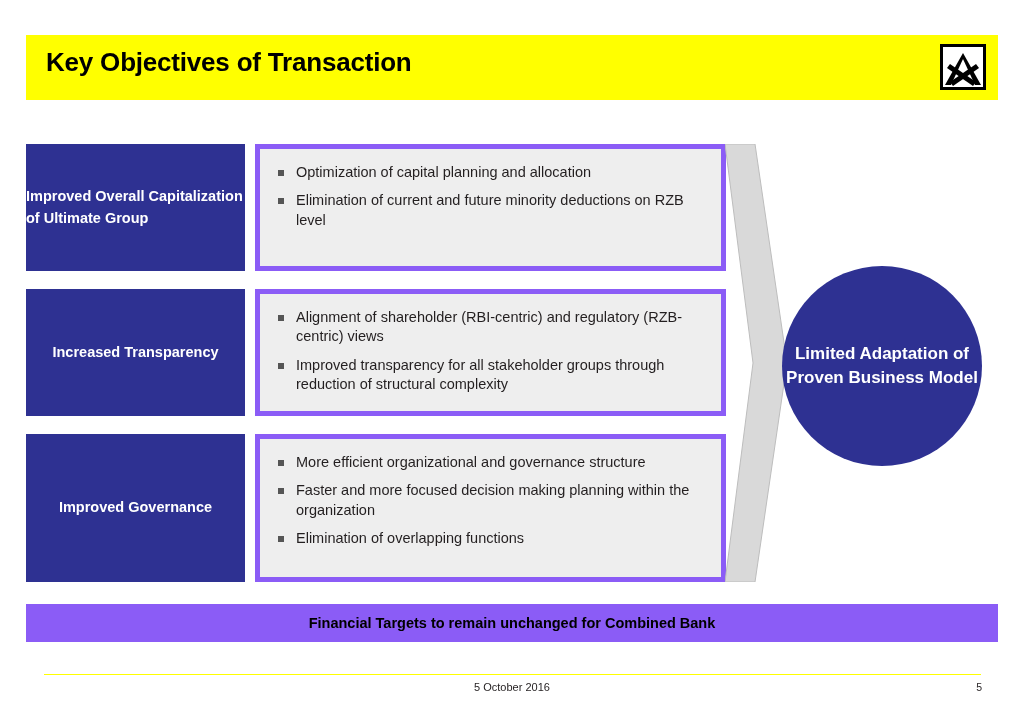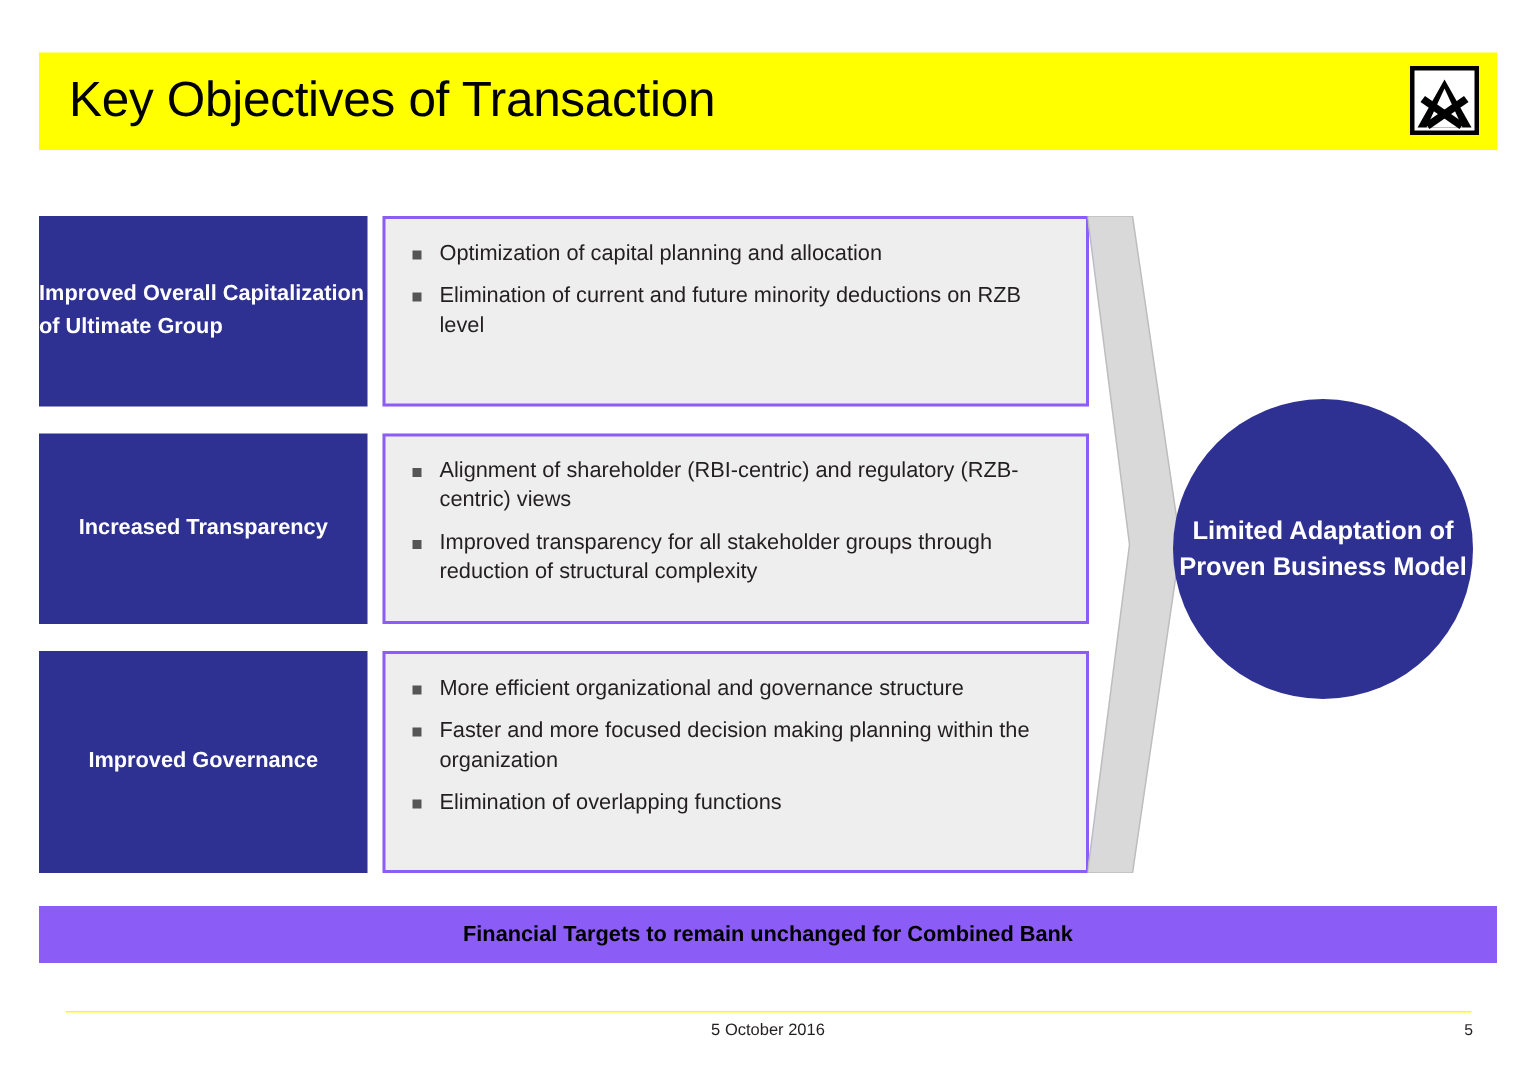--- a/index.html
+++ b/index.html
@@ -28,22 +28,22 @@
     left: 26px;
     top: 35px;
     width: 972px;
     height: 65px;
     background: #ffff00;
   }
   .title-text {
     position: absolute;
     left: 20px;
     top: 12px;
-    font-size: 33px;
-    font-weight: normal;
+    font-size: 26px;
+    font-weight: bold;
     color: #000000;
     letter-spacing: -0.2px;
     white-space: nowrap;
   }
 
   
   .logo {
     position: absolute;
     left: 940px;
     top: 44px;
@@ -72,21 +72,21 @@
   .lb1 { top: 144px;  height: 127px; }
   .lb2 { top: 289px;  height: 127px; }
   .lb3 { top: 434px;  height: 148px; }
 
   
   .content-box {
     position: absolute;
     left: 255px;
     width: 471px;
     background: #eeeeee;
-    border: 2px solid #8b5cf6;
+    border: 5px solid #8b5cf6;
     box-sizing: border-box;
     padding: 14px 12px 10px 14px;
   }
   .cb1 { top: 144px; height: 127px; }
   .cb2 { top: 289px; height: 127px; }
   .cb3 { top: 434px; height: 148px; }
 
   .bullet-row {
     display: flex;
     align-items: flex-start;

